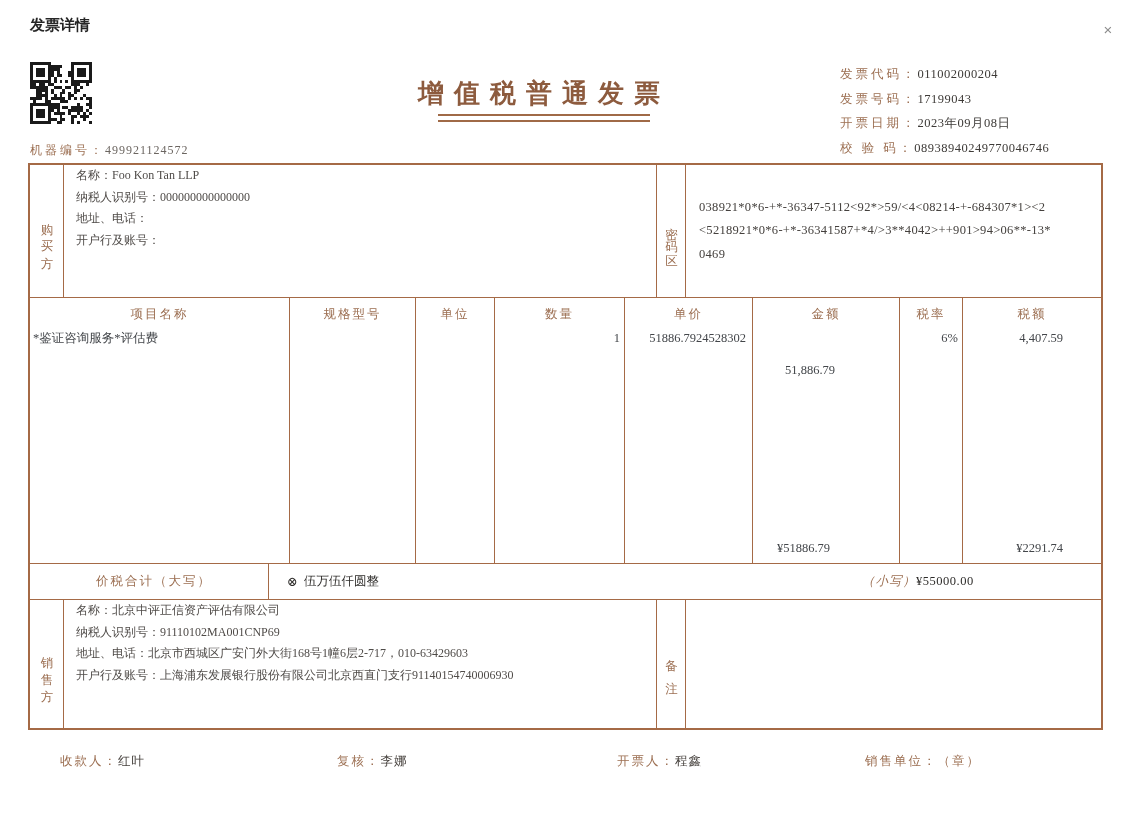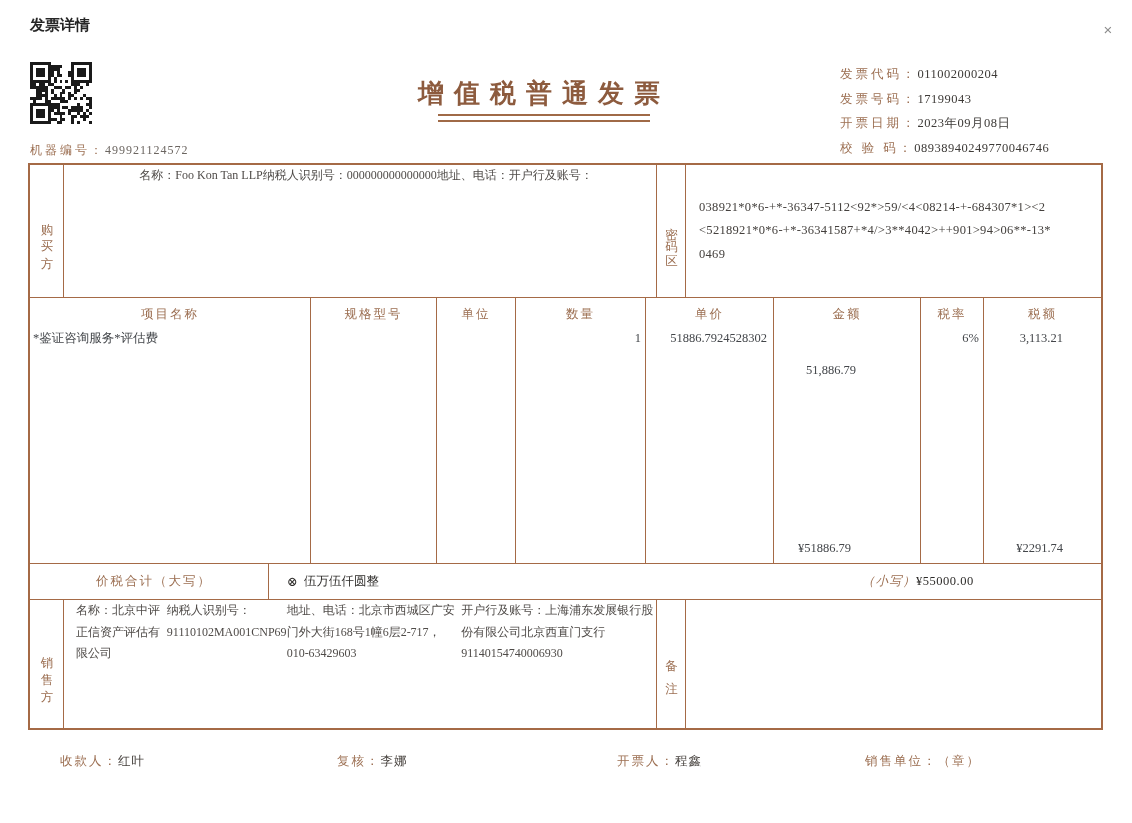--- a/index.html
+++ b/index.html
@@ -32,32 +32,32 @@
   .row-buyer{height:133px;border-bottom:1px solid #a56a46;}
   .row-items{height:266px;border-bottom:1px solid #a56a46;}
   .row-total{height:36px;border-bottom:1px solid #a56a46;}
   .row-seller{flex:1;}
 
   .vlab{display:flex;align-items:center;justify-content:center;border-right:1px solid #a56a46;color:var(--brown);font-size:12.5px;writing-mode:vertical-rl;text-orientation:upright;letter-spacing:16px;padding-top:14px;}
   .vlab.narrow{letter-spacing:14px;}
   .vlab.remark{letter-spacing:22px;}
 
   .party-cell{width:34px;}
-  .party-content{width:593px;border-right:1px solid #a56a46;display:flex;flex-direction:row;justify-content:center;padding-left:12px;line-height:21.5px;font-size:12px;color:#4f4b48;}
+  .party-content{width:593px;border-right:1px solid #a56a46;display:flex;flex-direction:column;padding-left:12px;line-height:21.5px;font-size:12px;color:#4f4b48;}
   .pwd-cell{width:29px;}
   .pwd-content{flex:1;display:flex;flex-direction:column;justify-content:center;padding:0 10px 0 13px;font-size:12.5px;line-height:23.5px;color:#44403d;letter-spacing:.3px;word-break:break-all;}
   .remark-content{flex:1;}
 
   .icol{display:flex;flex-direction:column;border-right:1px solid #a56a46;font-size:12.5px;}
   .icol:last-child{border-right:none;}
   .icol-head{height:30px;padding-top:8px;text-align:center;color:var(--brown);letter-spacing:2px;}
   .icol-val{line-height:20px;color:#43464a;white-space:nowrap;}
   .icol-spacer{flex:1;}
   .icol-total{height:24px;line-height:18px;color:#43464a;}
-  .w-name{width:281px;} .w-spec{width:126px;} .w-unit{width:79px;} .w-qty{width:130px;}
+  .w-name{width:260px;} .w-spec{width:126px;} .w-unit{width:79px;} .w-qty{width:130px;}
   .w-price{width:128px;} .w-amt{width:147px;} .w-rate{width:63px;} .w-tax{flex:1;}
   .al{text-align:left;padding-left:3px;} 
   .ar4{text-align:right;padding-right:4px;}
   .ar6{text-align:right;padding-right:6px;}
   .ar32{text-align:center;padding-right:32px;margin-top:32px;}
   .ar38{text-align:right;padding-right:38px;}
   .ar69{text-align:right;padding-right:69px;}
 
   .total-label{width:239px;border-right:1px solid #a56a46;display:flex;align-items:center;justify-content:center;color:var(--brown);font-size:12.5px;letter-spacing:2px;padding-left:10px;}
   .total-content{flex:1;position:relative;display:flex;align-items:center;font-size:12.5px;color:#2e2c2a;}
@@ -383,21 +383,21 @@
       <div class="icol-spacer"></div>
       <div class="icol-total ar69">¥51886.79</div>
     </div>
     <div class="icol w-rate">
       <div class="icol-head">税率</div>
       <div class="icol-val ar4">6%</div>
       <div class="icol-spacer"></div>
     </div>
     <div class="icol w-tax">
       <div class="icol-head">税额</div>
-      <div class="icol-val ar38">3,113.21</div>
+      <div class="icol-val ar38">4,407.59</div>
       <div class="icol-spacer"></div>
       <div class="icol-total ar38">¥2291.74</div>
     </div>
   </div>
 
   <div class="trow row-total">
     <div class="total-label">价税合计（大写）</div>
     <div class="total-content">
       <span class="cap-sym">⊗</span>
       <span>伍万伍仟圆整</span>

